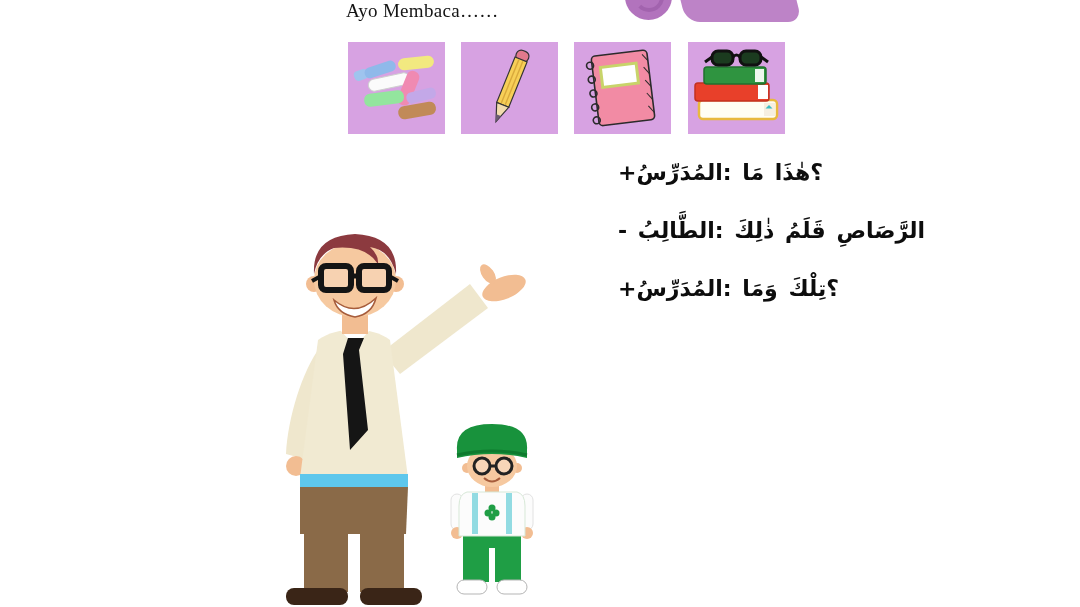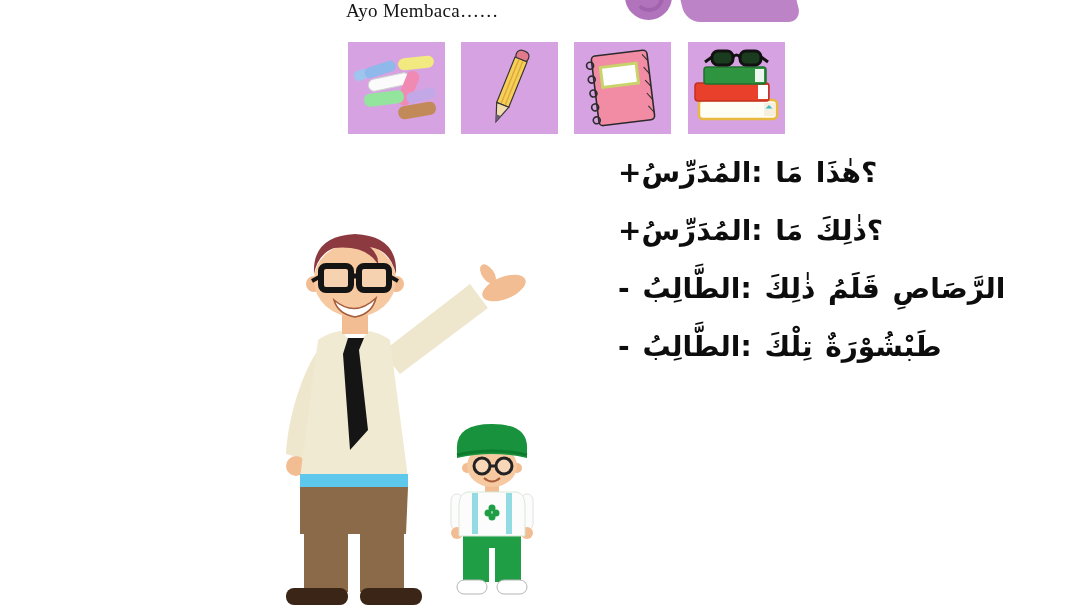--- a/index.html
+++ b/index.html
@@ -41,21 +41,21 @@
   .teacher{position:absolute;left:222px;top:222px;width:318px;height:385px;}
   .student{position:absolute;left:437px;top:420px;width:110px;height:187px;}
   .teacher svg,.student svg{display:block;width:100%;height:100%;}
 
   
   .dialogue{
     position:absolute;left:618px;top:144px;width:450px;
   }
   .dialogue-line{
     direction:ltr;height:58px;line-height:58px;white-space:nowrap;
-    font-family:"DejaVu Sans",sans-serif;font-size:28px;font-weight:600;
+    font-family:"DejaVu Sans",sans-serif;font-size:22px;font-weight:600;
     color:#0d0d0d;word-spacing:3px;
   }
   .dialogue-line .token{display:inline;}
 </style>
 </head>
 <body>
 
 <div class="page">
 
   <div class="title">Ayo Membaca……</div>
@@ -181,18 +181,17 @@
       <path d="M20 35 Q55 27 90 35" fill="none" stroke="#0e7a2e" stroke-width="3"></path>
       <circle cx="45" cy="46" r="8" fill="rgba(255,255,255,0.25)" stroke="#222" stroke-width="3"></circle>
       <circle cx="67" cy="46" r="8" fill="rgba(255,255,255,0.25)" stroke="#222" stroke-width="3"></circle>
       <line x1="53" y1="46" x2="59" y2="46" stroke="#222" stroke-width="3"></line>
       <path d="M47 58 Q55 65 63 58" fill="none" stroke="#a65c3b" stroke-width="2"></path>
     </svg>
   </div>
 
   <div class="dialogue" lang="ar">
       <div class="dialogue-line"><span class="token"><span dir="ltr">+</span><bdi dir="rtl">المُدَرِّسُ</bdi><span dir="ltr">:</span></span> <span class="token"><bdi dir="rtl">مَا</bdi></span> <span class="token"><bdi dir="rtl">هٰذَا</bdi><span dir="ltr">؟</span></span></div>
-      <div class="dialogue-line"><span class="token"><span dir="ltr">+</span><bdi dir="rtl">المُدَرِّسُ</bdi><span dir="ltr">:</span></span> <span class="token"><bdi dir="rtl">مَا</bdi></span> <span class="token"><bdi dir="rtl">ذٰلِكَ</bdi><span dir="ltr">؟</span></span></div>
       <div class="dialogue-line"><span class="token"><span dir="ltr">-</span></span> <span class="token"><bdi dir="rtl">الطَّالِبُ</bdi><span dir="ltr">:</span></span> <span class="token"><bdi dir="rtl">ذٰلِكَ</bdi></span> <span class="token"><bdi dir="rtl">قَلَمُ</bdi></span> <span class="token"><bdi dir="rtl">الرَّصَاصِ</bdi></span></div>
-      <div class="dialogue-line"><span class="token"><span dir="ltr">-</span></span> <span class="token"><bdi dir="rtl">الطَّالِبُ</bdi><span dir="ltr">:</span></span> <span class="token"><bdi dir="rtl">تِلْكَ</bdi></span> <span class="token"><bdi dir="rtl">طَبْشُوْرَةٌ</bdi></span></div>
+      <div class="dialogue-line"><span class="token"><span dir="ltr">+</span><bdi dir="rtl">المُدَرِّسُ</bdi><span dir="ltr">:</span></span> <span class="token"><bdi dir="rtl">وَمَا</bdi></span> <span class="token"><bdi dir="rtl">تِلْكَ</bdi><span dir="ltr">؟</span></span></div>
     </div>
 
 </div>
 
 </body></html>

